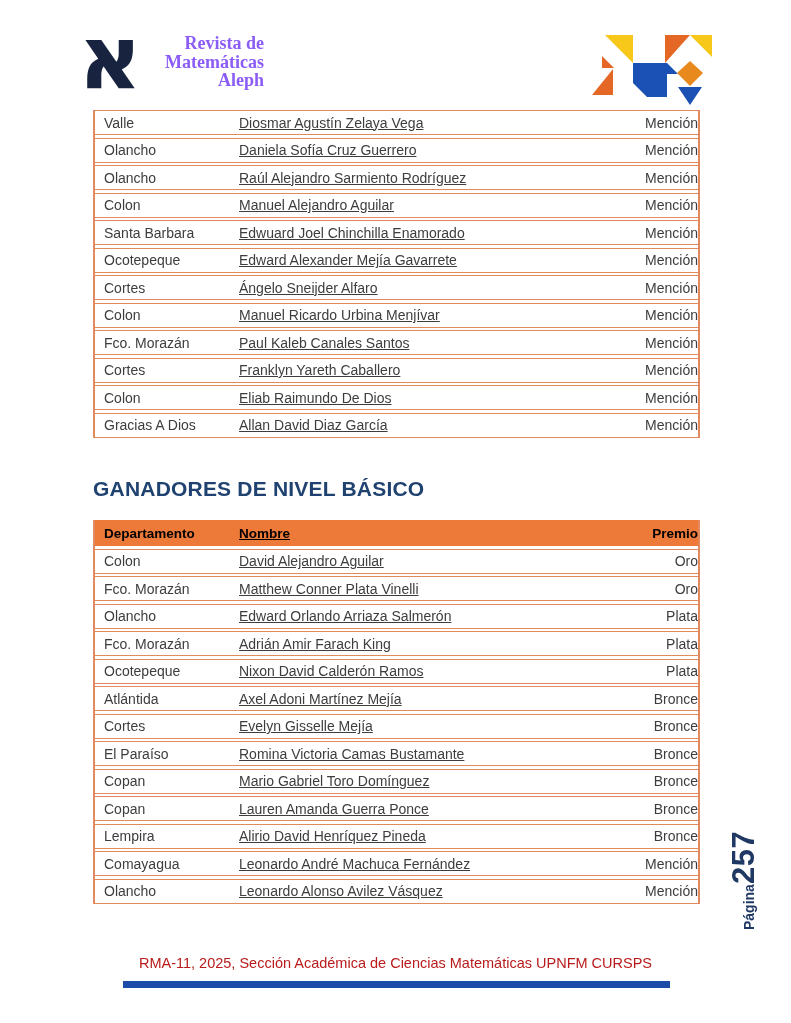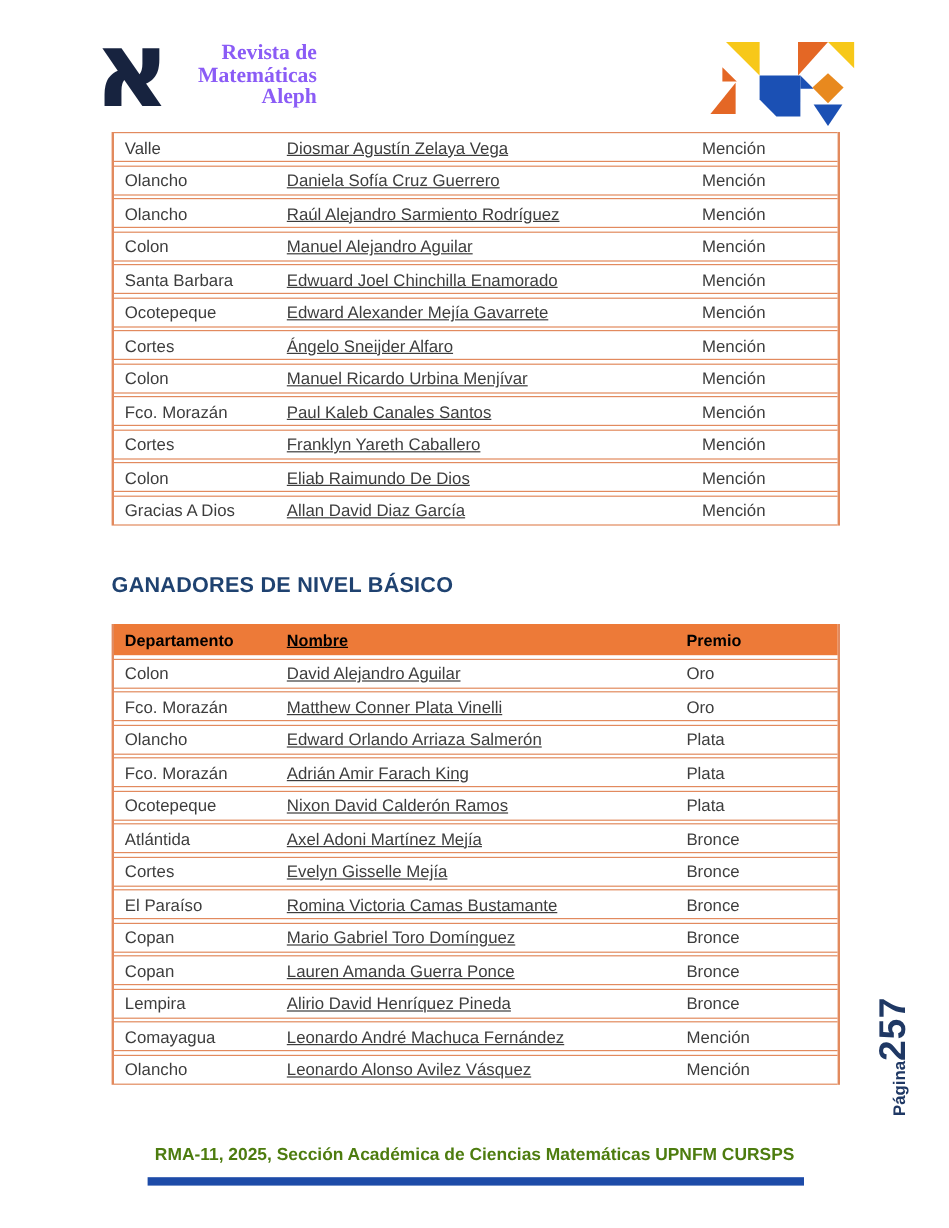--- a/index.html
+++ b/index.html
@@ -70,29 +70,29 @@
     align-items: center;
     height: 26px;
     background: #ed7a38;
     color: #000000;
     font-weight: bold;
     font-size: 13.5px;
     margin-bottom: 2.5px;
   }
   .c1 { width: 135px; padding-left: 9px; }
   .c2 { flex: 1; padding-left: 9px; text-decoration: underline; }
-  .c3 { width: 135px; padding-left: 9px; }
+  .c3 { width: 135px; padding-left: 9px; text-align: right; }
   .tbl1 .c3 { padding-left: 22px; }
 
   
   .heading {
     position: absolute;
     left: 93px;
     top: 477px;
-    font-size: 18px;
+    font-size: 21px;
     font-weight: bold;
     color: #1f4270;
     letter-spacing: 0.2px;
   }
 
   
   .pagenum {
     position: absolute;
     left: 726px;
     top: 930px;
@@ -106,22 +106,22 @@
   .pg-num { font-size: 31px; letter-spacing: 0.5px; }
 
   
   .footer-text {
     position: absolute;
     left: 0;
     top: 955px;
     width: 791px;
     text-align: center;
     font-size: 14.5px;
-    font-weight: bold;
-    color: #4d7c0f;
+    font-weight: normal;
+    color: #b91c1c;
   }
   .footer-bar {
     position: absolute;
     left: 123px;
     top: 981px;
     width: 547px;
     height: 7px;
     background: #1d4ba8;
   }
 </style>

